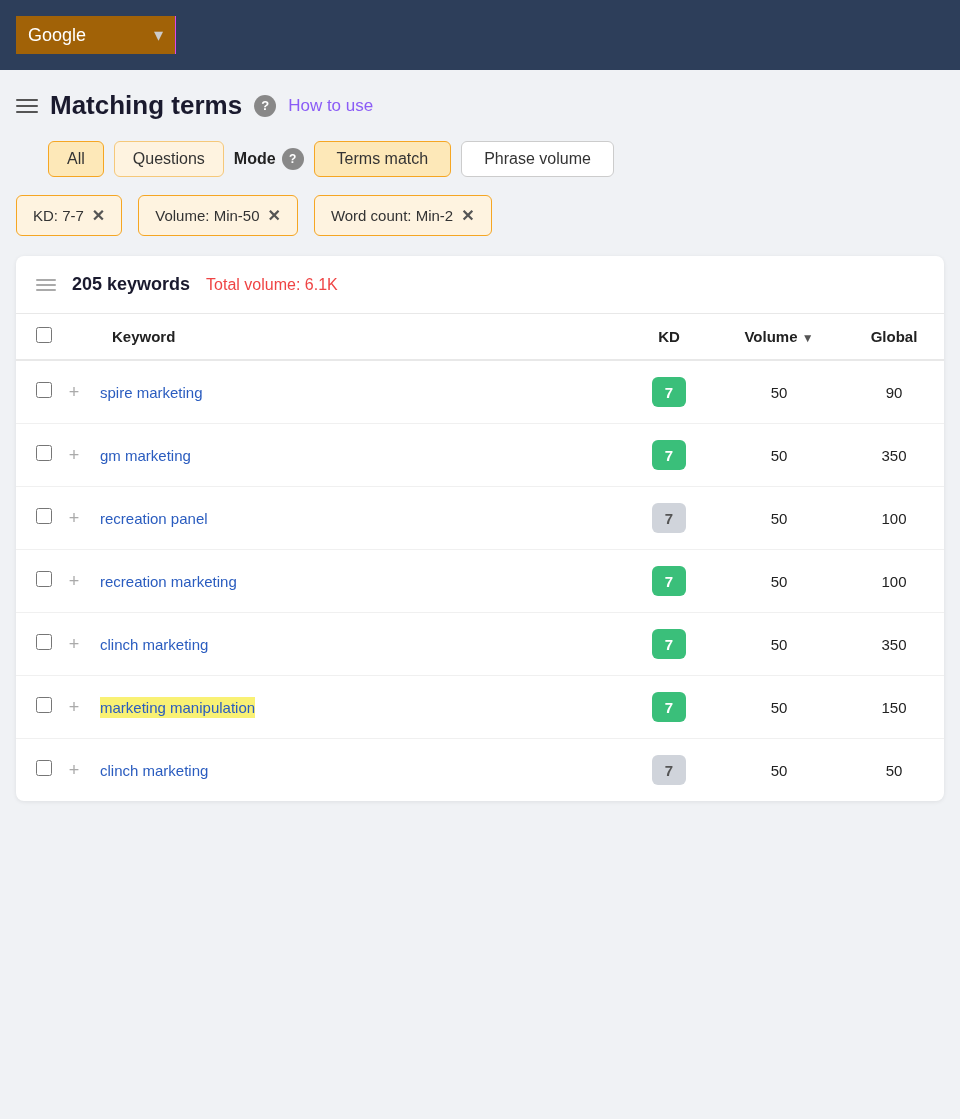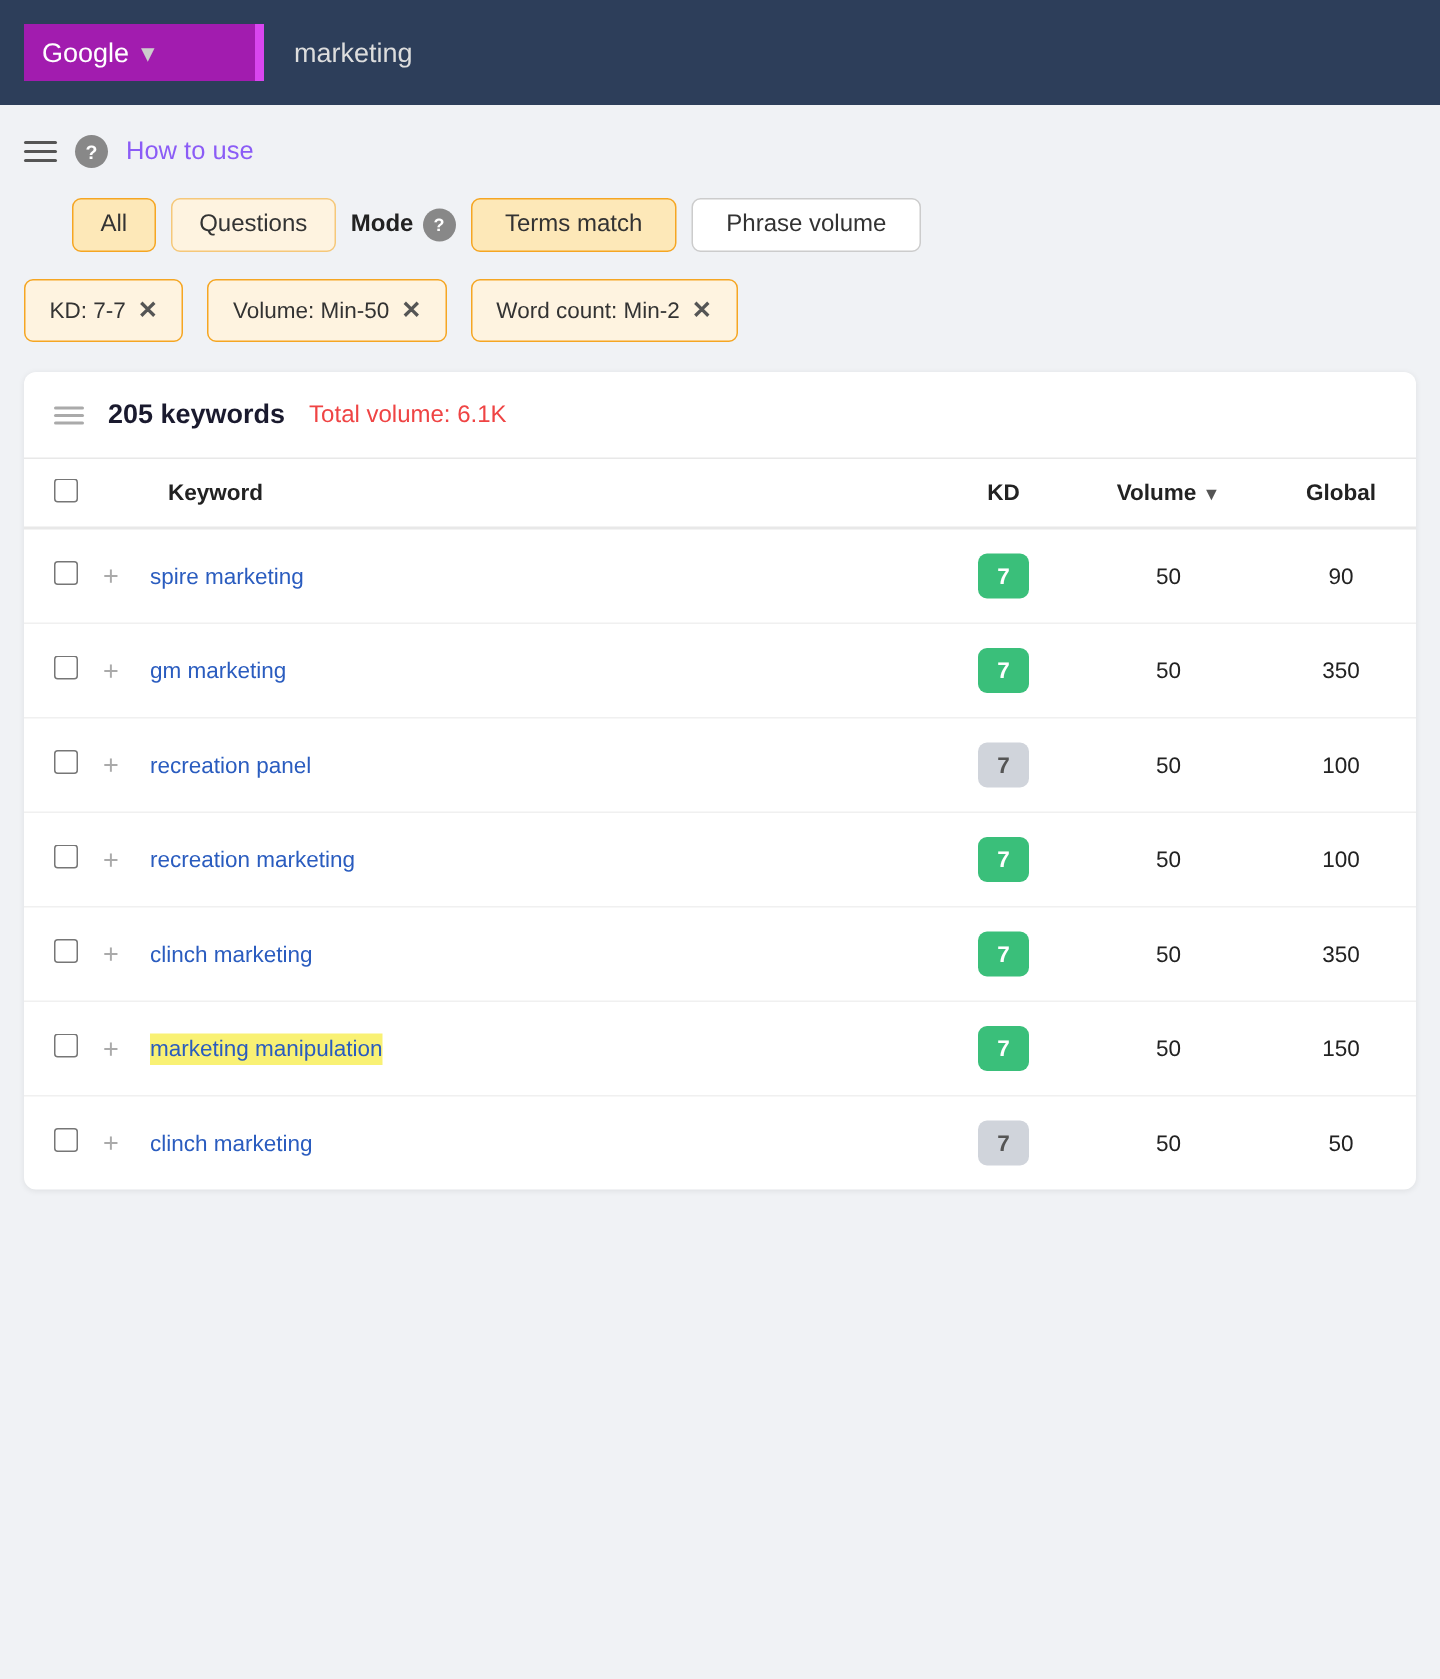--- a/index.html
+++ b/index.html
@@ -7,31 +7,32 @@
 
     
     .top-bar {
       background: #2d3e5a;
       display: flex;
       align-items: center;
       padding: 0 16px;
       height: 70px;
     }
     .search-engine-select {
-      background: #a21caf;
+      background: #a16207;
       border: none;
       color: #fff;
       font-size: 18px;
       display: flex;
       align-items: center;
       gap: 8px;
       cursor: pointer;
       padding: 8px 12px;
-      border-right: 6px solid #d946ef;
+      border-right: 1px solid #d946ef;
       min-width: 160px;
+      justify-content: space-between;
     }
     .search-engine-select span { font-size: 18px; }
     .chevron-icon { font-size: 14px; color: #ccc; }
     .search-query-display {
       color: #ddd;
       font-size: 18px;
       padding: 8px 20px;
     }
 
     
@@ -284,31 +285,31 @@
     }
   </style>
 </head>
 <body>
 
 <div class="top-bar">
   <div class="search-engine-select">
     <span>Google</span>
     <span class="chevron-icon">▾</span>
   </div>
-  <div class="search-query-display">marketing</div>
 </div>
 
 <div class="main-content">
 
   <div class="title-row">
     <div class="hamburger-icon">
       <span></span>
         <span></span>
         <span></span>
     </div>
+    <h1 class="page-title">Matching terms</h1>
     <div class="help-icon">?</div>
     <a class="how-to-use-link">How to use</a>
   </div>
 
   <div class="filter-row">
     <button class="filter-btn active">All</button>
     <button class="filter-btn">Questions</button>
     <span class="mode-label">
       <span>Mode</span>
       <div class="help-icon" style="background:#888; font-size:12px;">?</div>

